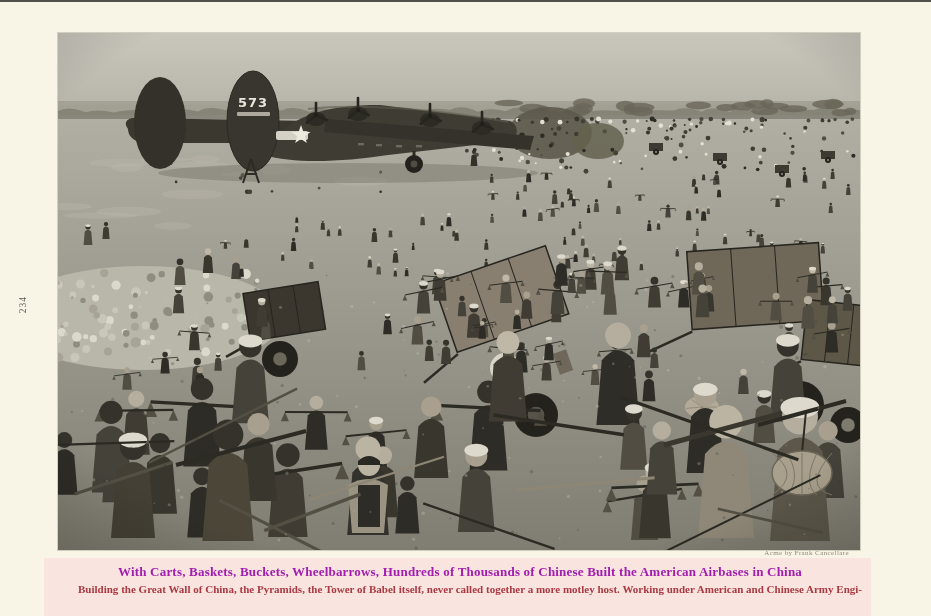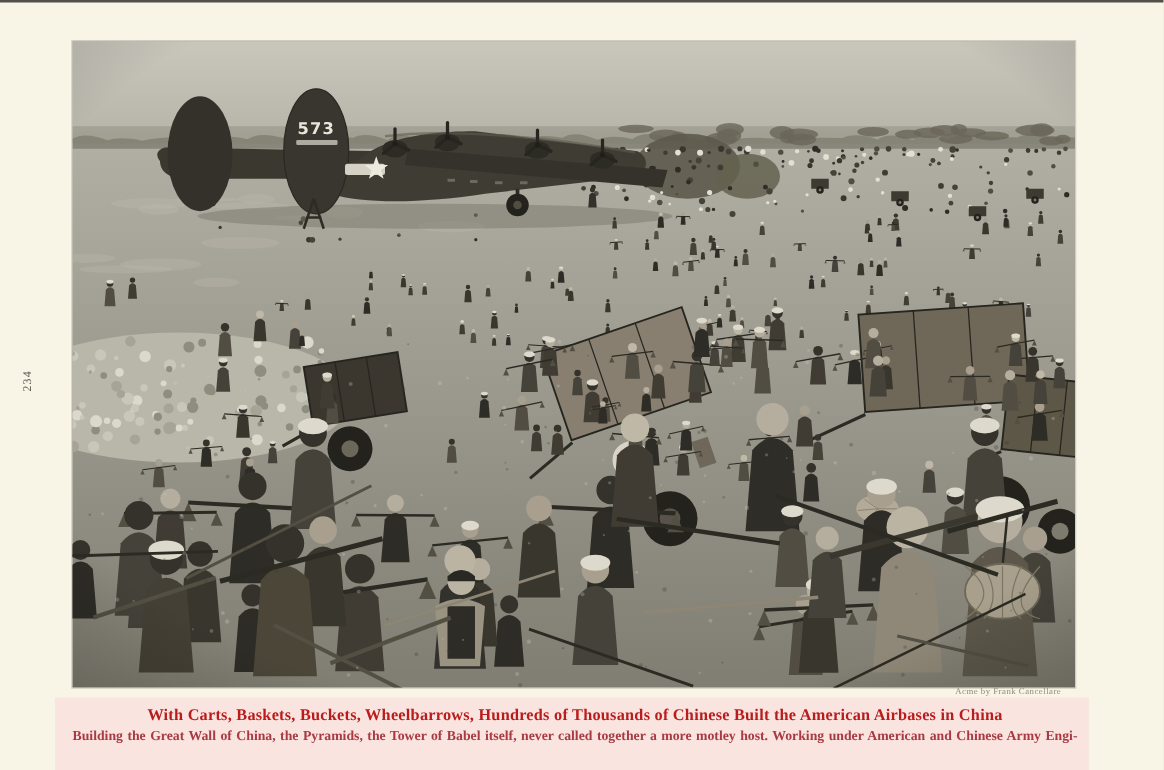--- a/index.html
+++ b/index.html
@@ -9,24 +9,24 @@
   .top-rule{position:absolute;left:0;top:0;width:931px;height:2px;background:#34332e;opacity:.85;}
   .page-number{position:absolute;left:18px;top:296px;writing-mode:vertical-rl;
        transform:rotate(180deg);font-size:9.5px;color:#5c594e;letter-spacing:1px;}
   .photo{position:absolute;left:58px;top:33px;width:802px;height:517px;margin:0;
        background:#b4b1a7;box-shadow:0 0 0 1px rgba(90,88,76,.25);}
   .photo svg{display:block;width:802px;height:517px;}
   .credit{position:absolute;left:532px;top:549px;width:317px;text-align:right;
        font-size:7px;letter-spacing:.4px;color:#8e8b7c;}
   .caption{position:absolute;left:44px;top:558px;width:827px;height:70px;
        background:#f9e4e0;box-sizing:border-box;padding:6px 9px 0 14px;}
-  .cap-title{font-size:13px;font-weight:bold;color:#b91c1c;text-align:center;
+  .cap-title{font-size:13px;font-weight:bold;color:#a21caf;text-align:center;
        letter-spacing:.2px;margin-bottom:3px;white-space:nowrap;}
   .cap-line{font-size:11px;font-weight:bold;color:#aa3a42;line-height:12px;
-       text-align:justify;text-align-last:justify;}
+       text-align:justify;text-align-last:justify;margin-left:20px;}
 </style>
 </head>
 <body>
 
 <div class="page">
   <div class="top-rule"></div>
   <div class="page-number">234</div>
 
   <figure class="photo" title="Chinese workers with carts, baskets, buckets and wheelbarrows stream past a parked B-24 Liberator bomber while building an American airbase runway in China">
     <svg id="scene" viewBox="0 0 802 517" preserveAspectRatio="none">

